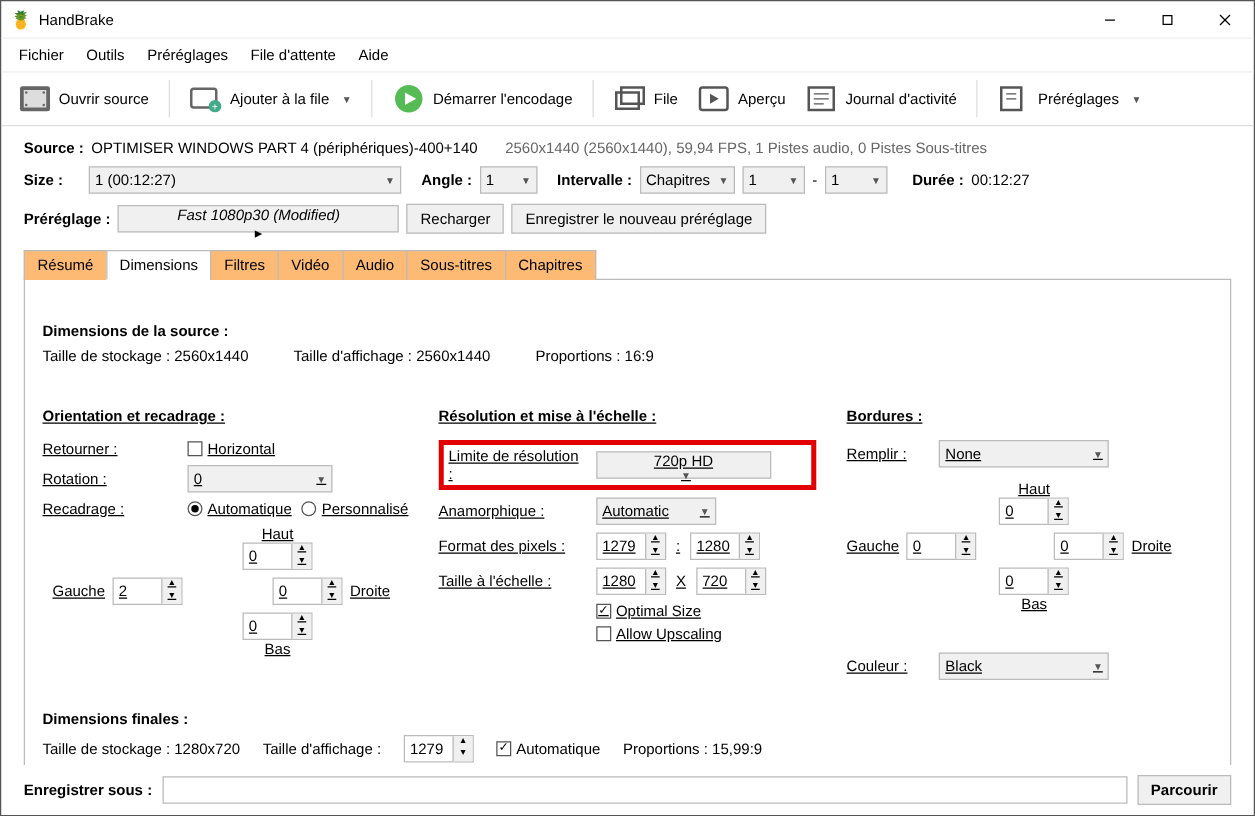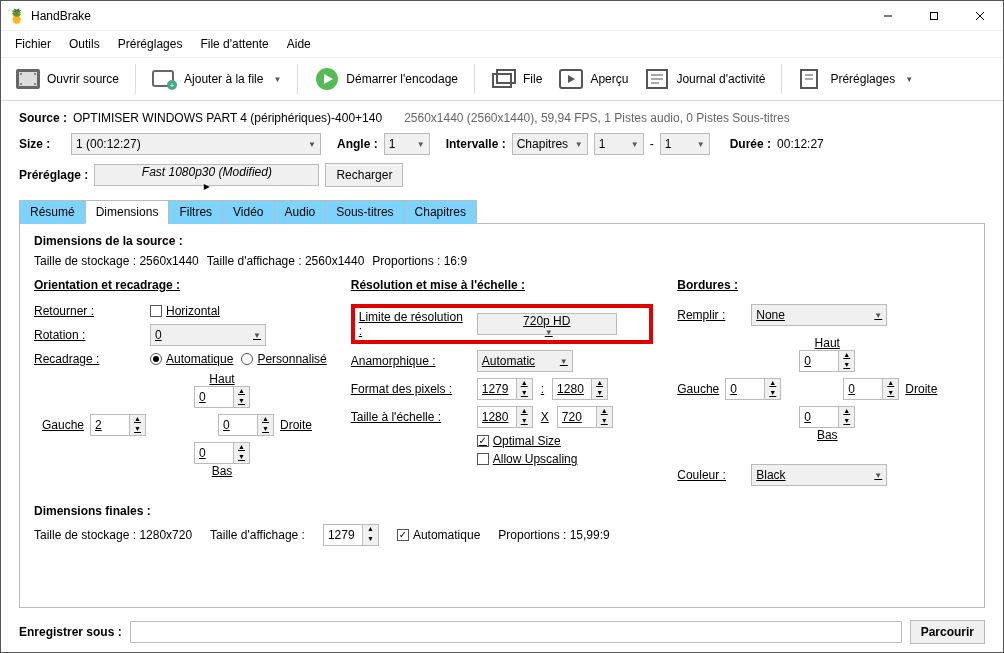--- a/index.html
+++ b/index.html
@@ -21,24 +21,24 @@
   .lbl-bold { font-weight:600; }
   .greyish { color:#666; }
   select, input[type=text], .select-like { height:22px; border:1px solid #bbb; background:#f7f7f7; font-size:12px; padding:0 4px;}
   .select-like { display:flex; align-items:center; justify-content:space-between; background:#f0f0f0;}
   .num-input { display:flex; align-items:center; border:1px solid #bbb; height:22px; background:#fff;}
   .num-input input { border:none; width:38px; height:20px; padding:0 4px; font-size:12px; outline:none; background:transparent;}
   .num-input .spin { display:flex; flex-direction:column; border-left:1px solid #bbb; background:#f0f0f0; width:16px;}
   .num-input .spin span { height:10px; font-size:7px; line-height:7px; text-align:center;}
   .btn { height:24px; border:1px solid #bbb; background:#f0f0f0; padding:0 10px; font-size:12px; display:inline-flex; align-items:center;}
   .tabs { display:flex; border-bottom:1px solid #bbb; margin-top:4px;}
-  .tab { padding:4px 10px; border:1px solid #bbb; border-bottom:none; background:#7dd3fc; margin-right:-1px; position:relative; top:1px;}
+  .tab { padding:4px 10px; border:1px solid #bbb; border-bottom:none; background:#fdba74; margin-right:-1px; position:relative; top:1px;}
   .tab.active { background:#fff; border-bottom:1px solid #fff;}
   .panel { border:1px solid #bbb; border-top:none; padding:10px 14px; flex:1;}
-  .section-title { font-weight:700; margin-bottom:6px; }
+  .section-title { font-weight:700; margin-bottom:6px;margin-top:24px; }
   .cols { display:flex; gap:24px; margin-top:10px;}
   .col { display:flex; flex-direction:column; gap:6px;text-decoration:underline;}
   .field { display:flex; align-items:center; gap:8px;}
   .field .flab { width:108px; }
   .checkbox { display:inline-flex; align-items:center; gap:4px;}
   .checkbox .box { width:12px; height:12px; border:1px solid #555; display:inline-flex; align-items:center; justify-content:center; font-size:10px; line-height:10px;}
   .radio .circ { width:12px; height:12px; border:1px solid #555; border-radius:50%; display:inline-flex; align-items:center; justify-content:center;}
   .radio .dot { width:6px; height:6px; background:#000; border-radius:50%; }
   .highlight-red { border:4px solid #e30000; padding:2px 4px; }
   .bottombar { padding:8px 18px 8px 18px; display:flex; align-items:center;}
@@ -196,35 +196,36 @@
       <span>00:12:27</span>
     </div>
 
     <div class="row">
       <span class="lbl-bold">Préréglage :</span>
       <div class="select-like" style="width:225px; font-style:italic;flex-direction:column;">
           <span>Fast 1080p30  (Modified)</span>
           <span style="font-style:normal;">▸</span>
         </div>
       <button class="btn">Recharger</button>
+      <button class="btn">Enregistrer le nouveau préréglage</button>
     </div>
 
     <div class="tabs">
       <div class="tab">Résumé</div>
       <div class="tab active">Dimensions</div>
       <div class="tab">Filtres</div>
       <div class="tab">Vidéo</div>
       <div class="tab">Audio</div>
       <div class="tab">Sous-titres</div>
       <div class="tab">Chapitres</div>
     </div>
 
     <div class="panel">
       <div class="section-title">Dimensions de la source :</div>
-      <div class="row" style="gap:8px;">
+      <div class="row" style="gap:36px;">
         <span>Taille de stockage : 2560x1440</span>
         <span>Taille d'affichage : 2560x1440</span>
         <span>Proportions : 16:9</span>
       </div>
 
       <div class="cols">
 
         <div class="col" style="width:300px;">
           <div class="section-title">Orientation et recadrage :</div>
           <div class="field">
@@ -413,21 +414,21 @@
                     <input value="0" style="">
                     <div class="spin">
                       <span>▲</span>
                       <span>▼</span>
                     </div>
                   </div>
                 </div>
               <div>Bas</div>
             </div>
           </div>
-          <div class="field" style="margin-top:16px;">
+          <div class="field" style="margin-top:26px;">
               <span style="width:66px;">Couleur :</span>
             <div class="select-like" style="width:136px;gap:17px;">
                 <span>Black</span>
                 <span class="dropdown-arrow">▼</span>
               </div>
           </div>
         </div>
       </div>
 
       <div style="margin-top:18px;">

